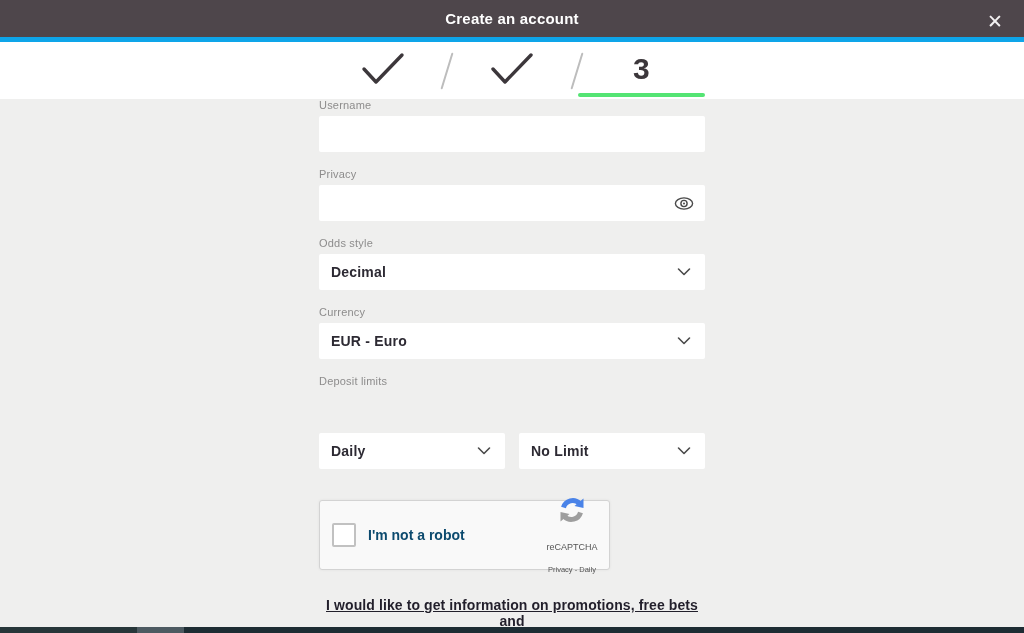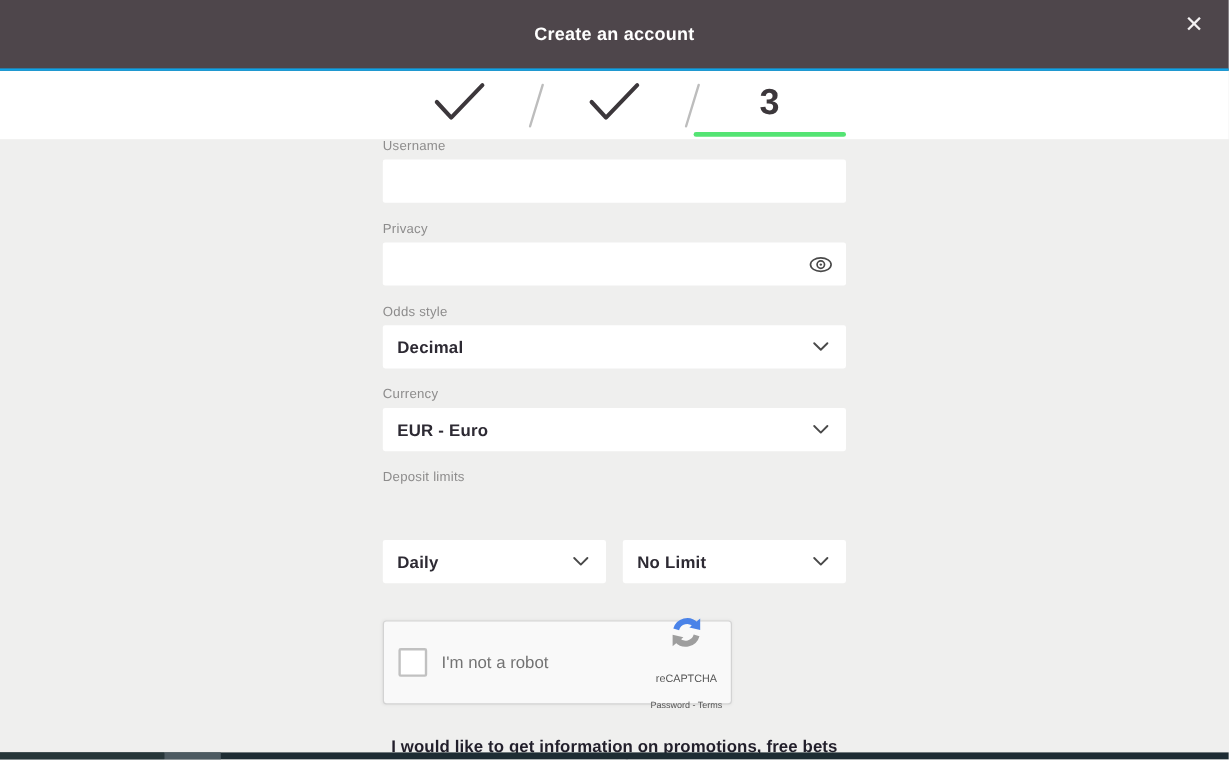--- a/index.html
+++ b/index.html
@@ -4,23 +4,23 @@
 <style>
   * { margin:0; padding:0; box-sizing:border-box; }
   html,body { width:1024px; height:633px; overflow:hidden; }
   body {
     font-family:"Liberation Sans", sans-serif;
     background:#efefee;
     position:relative;
   }
   
   .modal-header {
-    position:relative; height:59px; background:#4e464b;
+    position:relative; height:42px; background:#4e464b;
     display:flex; align-items:center; justify-content:center;
-    border-bottom:2px solid #0ea5e9;
+    border-bottom:5px solid #0ea5e9;
   }
   .modal-title {
     color:#ffffff; font-size:15px; font-weight:bold; letter-spacing:.2px;
   }
   .close-btn {
     position:absolute; right:12px; top:0; height:42px; width:34px;
     display:flex; align-items:center; justify-content:center;
     color:#f4f2f3; font-size:19px; font-weight:300; cursor:pointer;
   }
   
@@ -73,21 +73,21 @@
   .recaptcha-box {
     width:291px; height:70px; margin-top:31px;
     background:#f9f9f9; border:1px solid #d3d3d3; border-radius:3px;
     box-shadow:0 0 3px rgba(0,0,0,.06);
     display:flex; align-items:center;
   }
   .rc-checkbox {
     width:24px; height:24px; background:#ffffff; border:2px solid #c1c1c1;
     border-radius:2px; margin-left:12px; cursor:pointer; flex:none;
   }
-  .rc-label { font-size:14px; color:#737373; margin-left:12px; flex:1; }
+  .rc-label { font-size:14px; color:#0c4a6e; margin-left:12px; flex:1;font-weight:bold; }
   .rc-brand {
     width:62px; display:flex; flex-direction:column; align-items:center;
     margin-right:6px;
     gap:12px;
   }
   .rc-brand-name { font-size:9px; color:#555555; margin-top:2px; }
   .rc-links { font-size:7.5px; color:#555555; margin-top:1px; }
   
   .promo-line {
     margin-top:27px; text-align:center; font-size:14px; font-weight:600;
@@ -206,21 +206,21 @@
     <div class="rc-brand">
       <span>
         <svg width="28" height="28" viewBox="0 0 28 28">
           <path d="M5.5 11.5 A9.5 9.5 0 0 1 21.5 7.5" fill="none" stroke="#4a83e8" stroke-width="5"></path>
           <polygon points="25.5,2.5 25.5,12 16.5,10" fill="#4a83e8"></polygon>
           <path d="M22.5 16.5 A9.5 9.5 0 0 1 6.5 20.5" fill="none" stroke="#9e9e9e" stroke-width="5"></path>
           <polygon points="2.5,25.5 2.5,16 11.5,18" fill="#9e9e9e"></polygon>
         </svg>
       </span>
       <div class="rc-brand-name">reCAPTCHA</div>
-      <div class="rc-links">Password - Terms</div>
+      <div class="rc-links">Privacy - Daily</div>
     </div>
   </div>
 
   <div class="promo-line">I would like to get information on promotions, free bets and</div>
 </div>
 
 <div class="bottom-strip">
   <div class="strip-seg-left"></div>
   <div class="strip-thumb"></div>
 </div>

